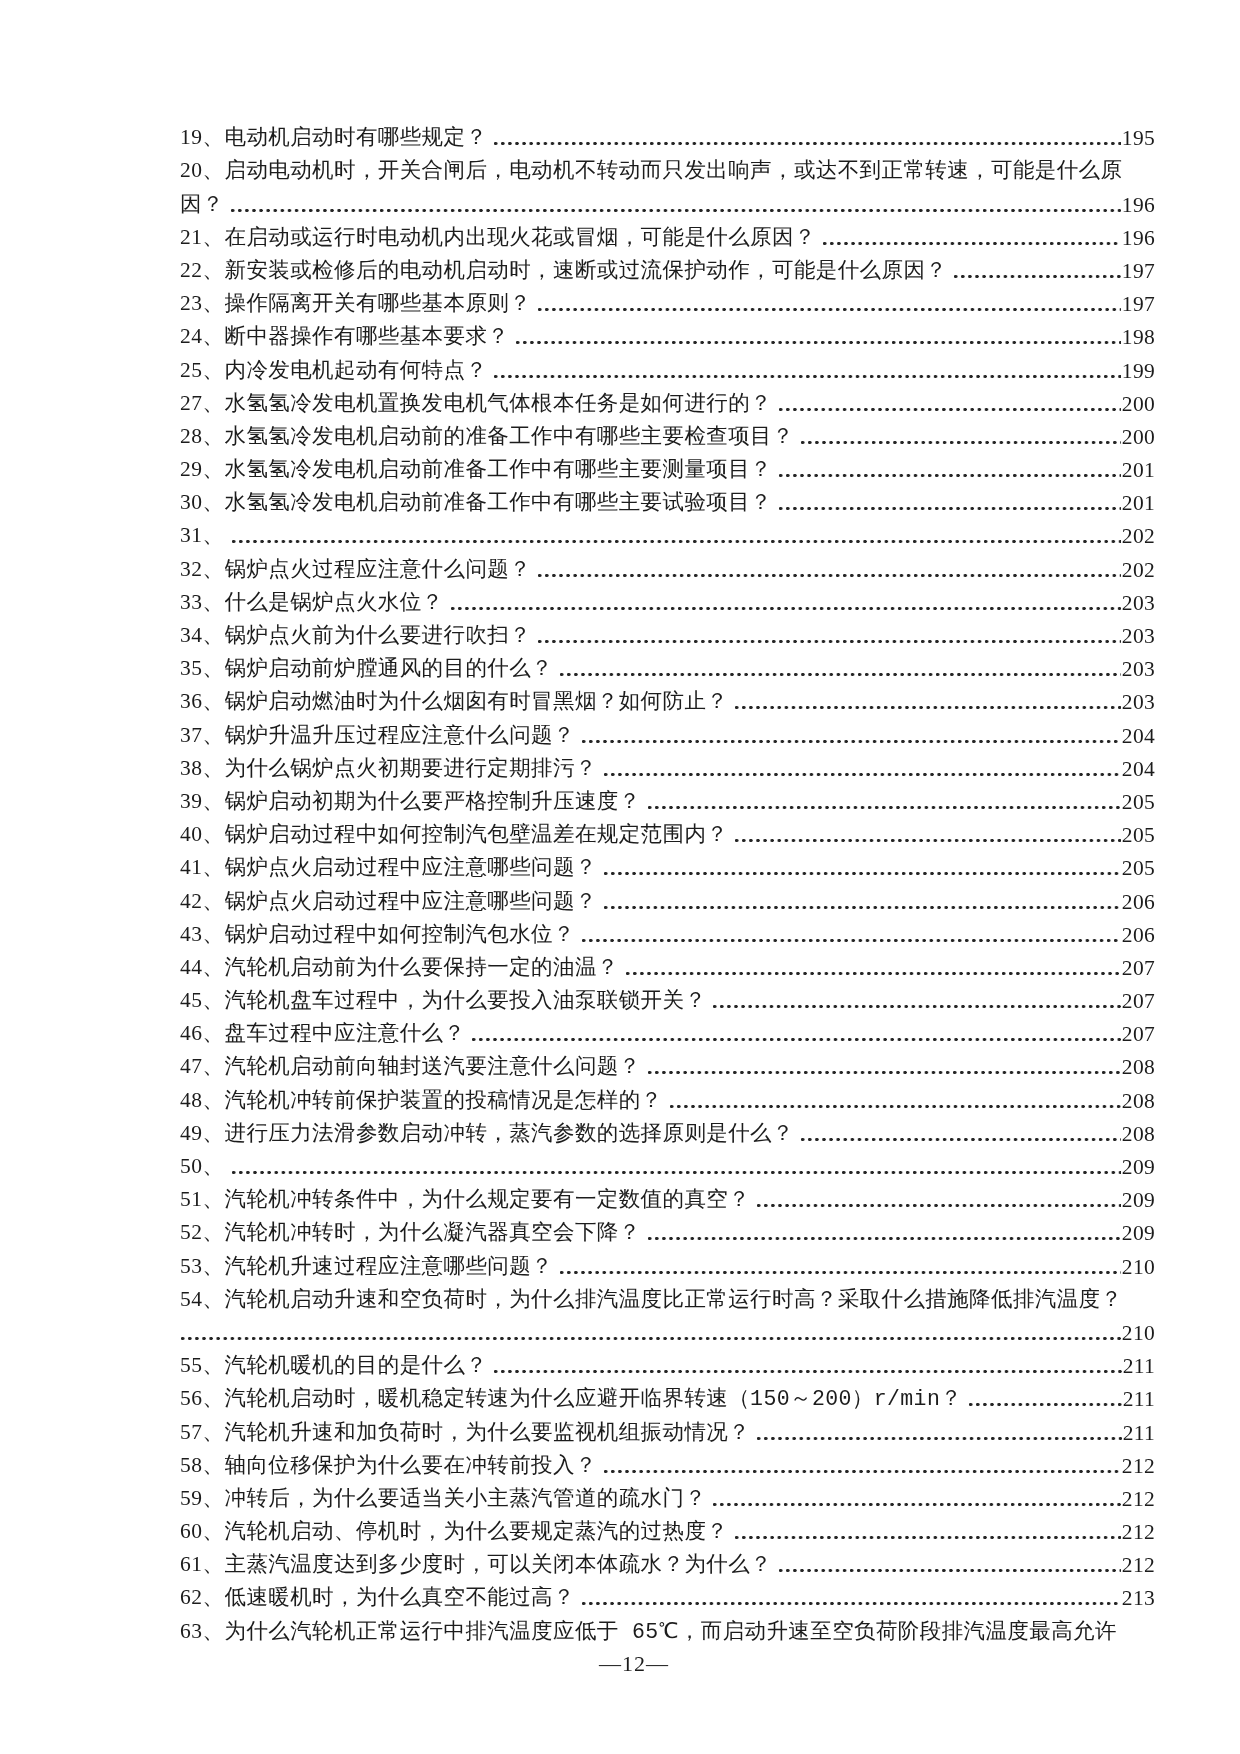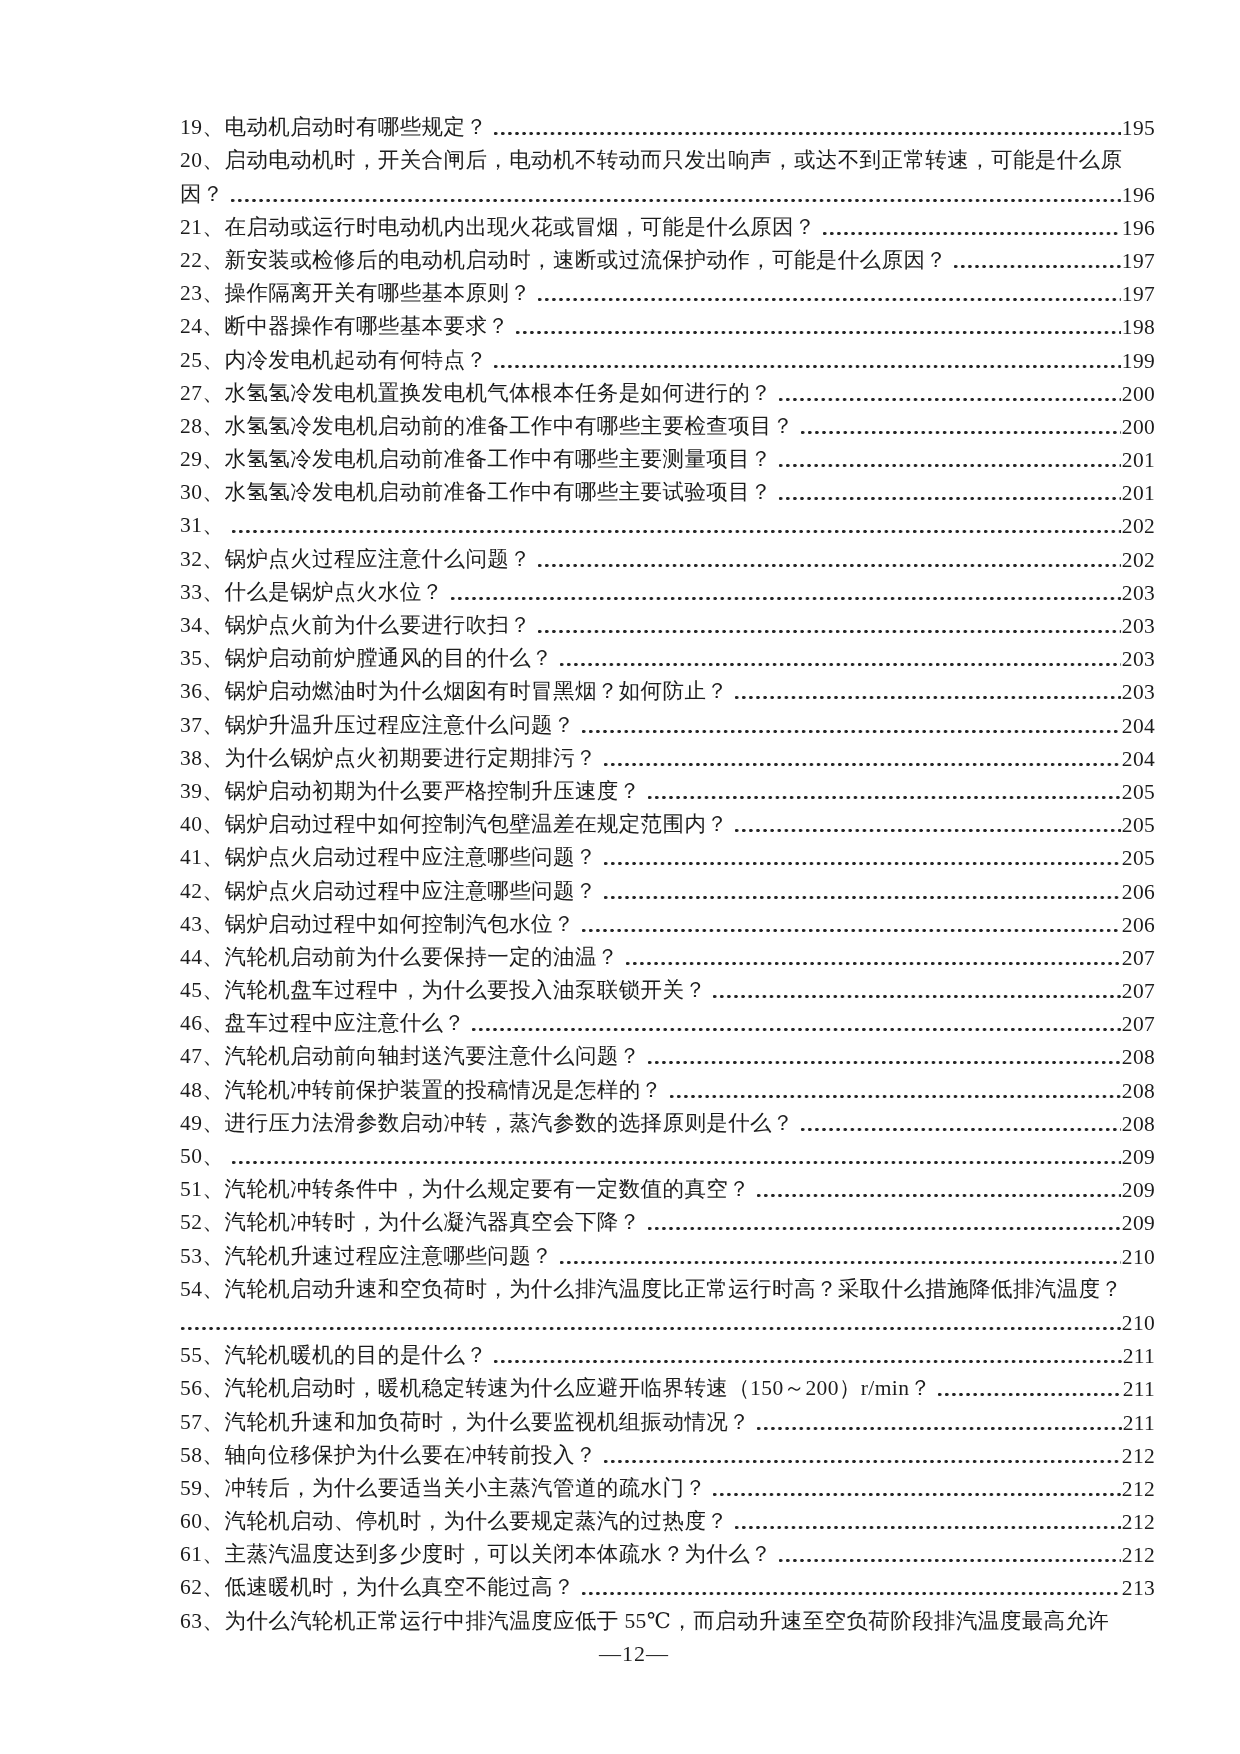--- a/index.html
+++ b/index.html
@@ -12,37 +12,39 @@
     overflow: hidden;
   }
   .page {
     width: 1240px;
     height: 1754px;
     background: #ffffff;
     position: relative;
   }
   .toc {
     padding: 108px 85px 0 180px; 
+    margin-top: 10px;
   }
   .row {
     display: flex;
     align-items: flex-end;
     height: 33.2px;
     white-space: pre;
     overflow: hidden;
     font-size: 21.5px;
   }
   .num {
     flex: 0 0 auto;
     letter-spacing: 0.5px;
   }
   .txt {
     flex: 0 1 auto;
     overflow: hidden;
     letter-spacing: 0.4px;
+    font-family: Liberation Mono, monospace;
   }
   .dots {
     flex: 1 1 12px;
     min-width: 10px;
     height: 5px;
     align-self: flex-end;
     margin: 0 1px 5px 7px;
     background-image: radial-gradient(circle at 1.7px 2.5px, #242424 1.45px, rgba(0,0,0,0) 1.9px);
     background-size: 7.1px 5px;
     background-repeat: repeat-x;
@@ -106,16 +108,16 @@
       <div class="row"><span class="num">54、</span><span class="txt">汽轮机启动升速和空负荷时，为什么排汽温度比正常运行时高？采取什么措施降低排汽温度？</span></div>
       <div class="row"><span class="dots full"></span><span class="pg">210</span></div>
       <div class="row"><span class="num">55、</span><span class="txt">汽轮机暖机的目的是什么？</span><span class="dots"></span><span class="pg">211</span></div>
       <div class="row"><span class="num">56、</span><span class="txt">汽轮机启动时，暖机稳定转速为什么应避开临界转速（150～200）r/min？</span><span class="dots"></span><span class="pg">211</span></div>
       <div class="row"><span class="num">57、</span><span class="txt">汽轮机升速和加负荷时，为什么要监视机组振动情况？</span><span class="dots"></span><span class="pg">211</span></div>
       <div class="row"><span class="num">58、</span><span class="txt">轴向位移保护为什么要在冲转前投入？</span><span class="dots"></span><span class="pg">212</span></div>
       <div class="row"><span class="num">59、</span><span class="txt">冲转后，为什么要适当关小主蒸汽管道的疏水门？</span><span class="dots"></span><span class="pg">212</span></div>
       <div class="row"><span class="num">60、</span><span class="txt">汽轮机启动、停机时，为什么要规定蒸汽的过热度？</span><span class="dots"></span><span class="pg">212</span></div>
       <div class="row"><span class="num">61、</span><span class="txt">主蒸汽温度达到多少度时，可以关闭本体疏水？为什么？</span><span class="dots"></span><span class="pg">212</span></div>
       <div class="row"><span class="num">62、</span><span class="txt">低速暖机时，为什么真空不能过高？</span><span class="dots"></span><span class="pg">213</span></div>
-      <div class="row"><span class="num">63、</span><span class="txt">为什么汽轮机正常运行中排汽温度应低于 55℃，而启动升速至空负荷阶段排汽温度最高允许</span></div>
+      <div class="row"><span class="num">63、</span><span class="txt">为什么汽轮机正常运行中排汽温度应低于 65℃，而启动升速至空负荷阶段排汽温度最高允许</span></div>
     </div>
   <div class="footer">—12—</div>
 </div>
 
 </body></html>

